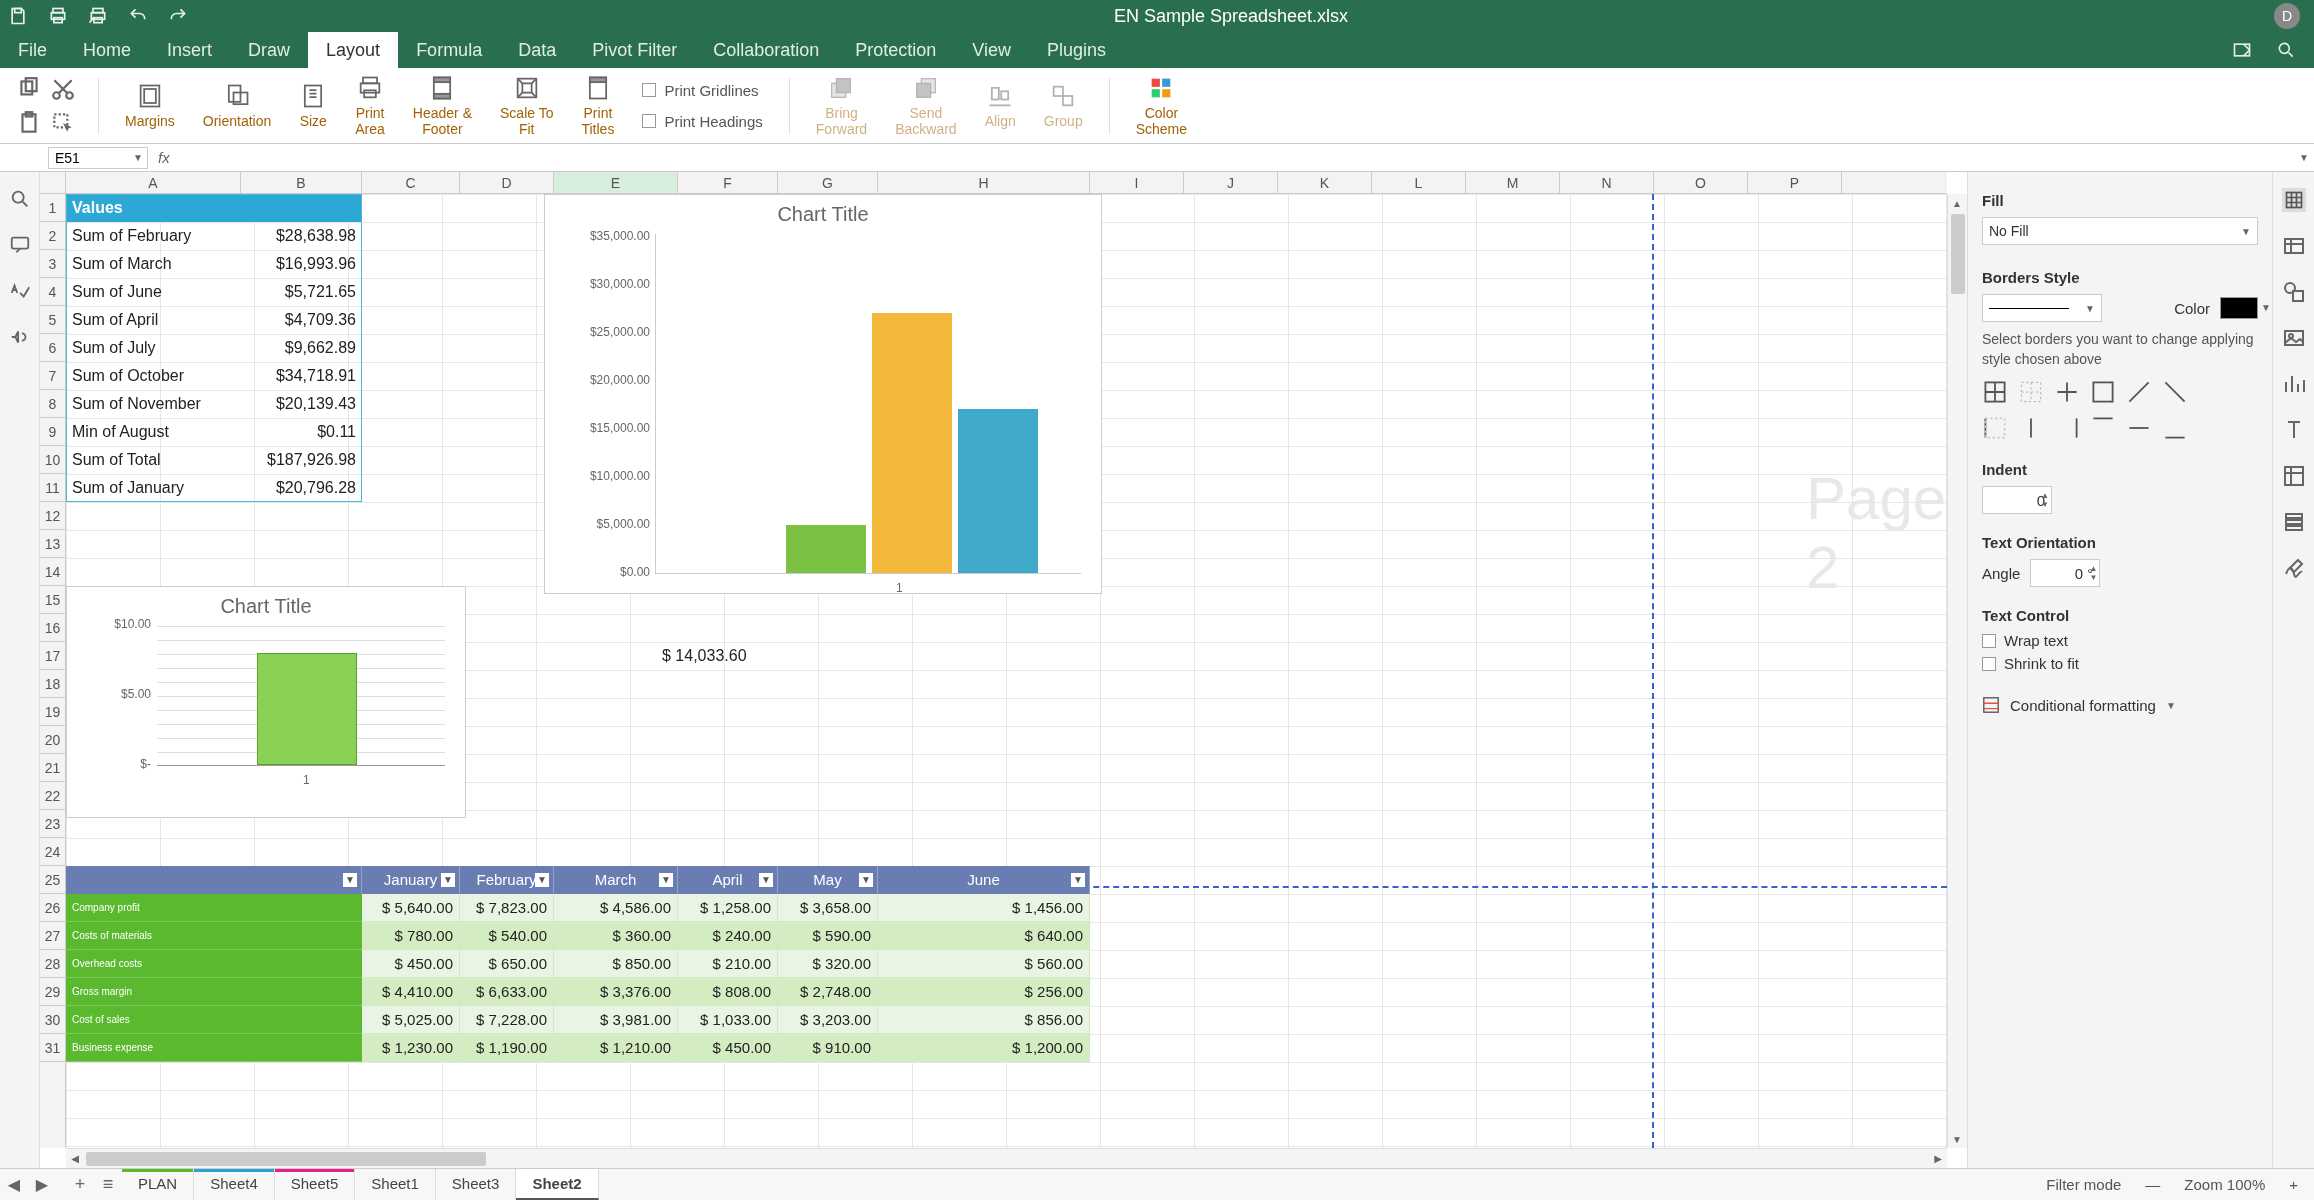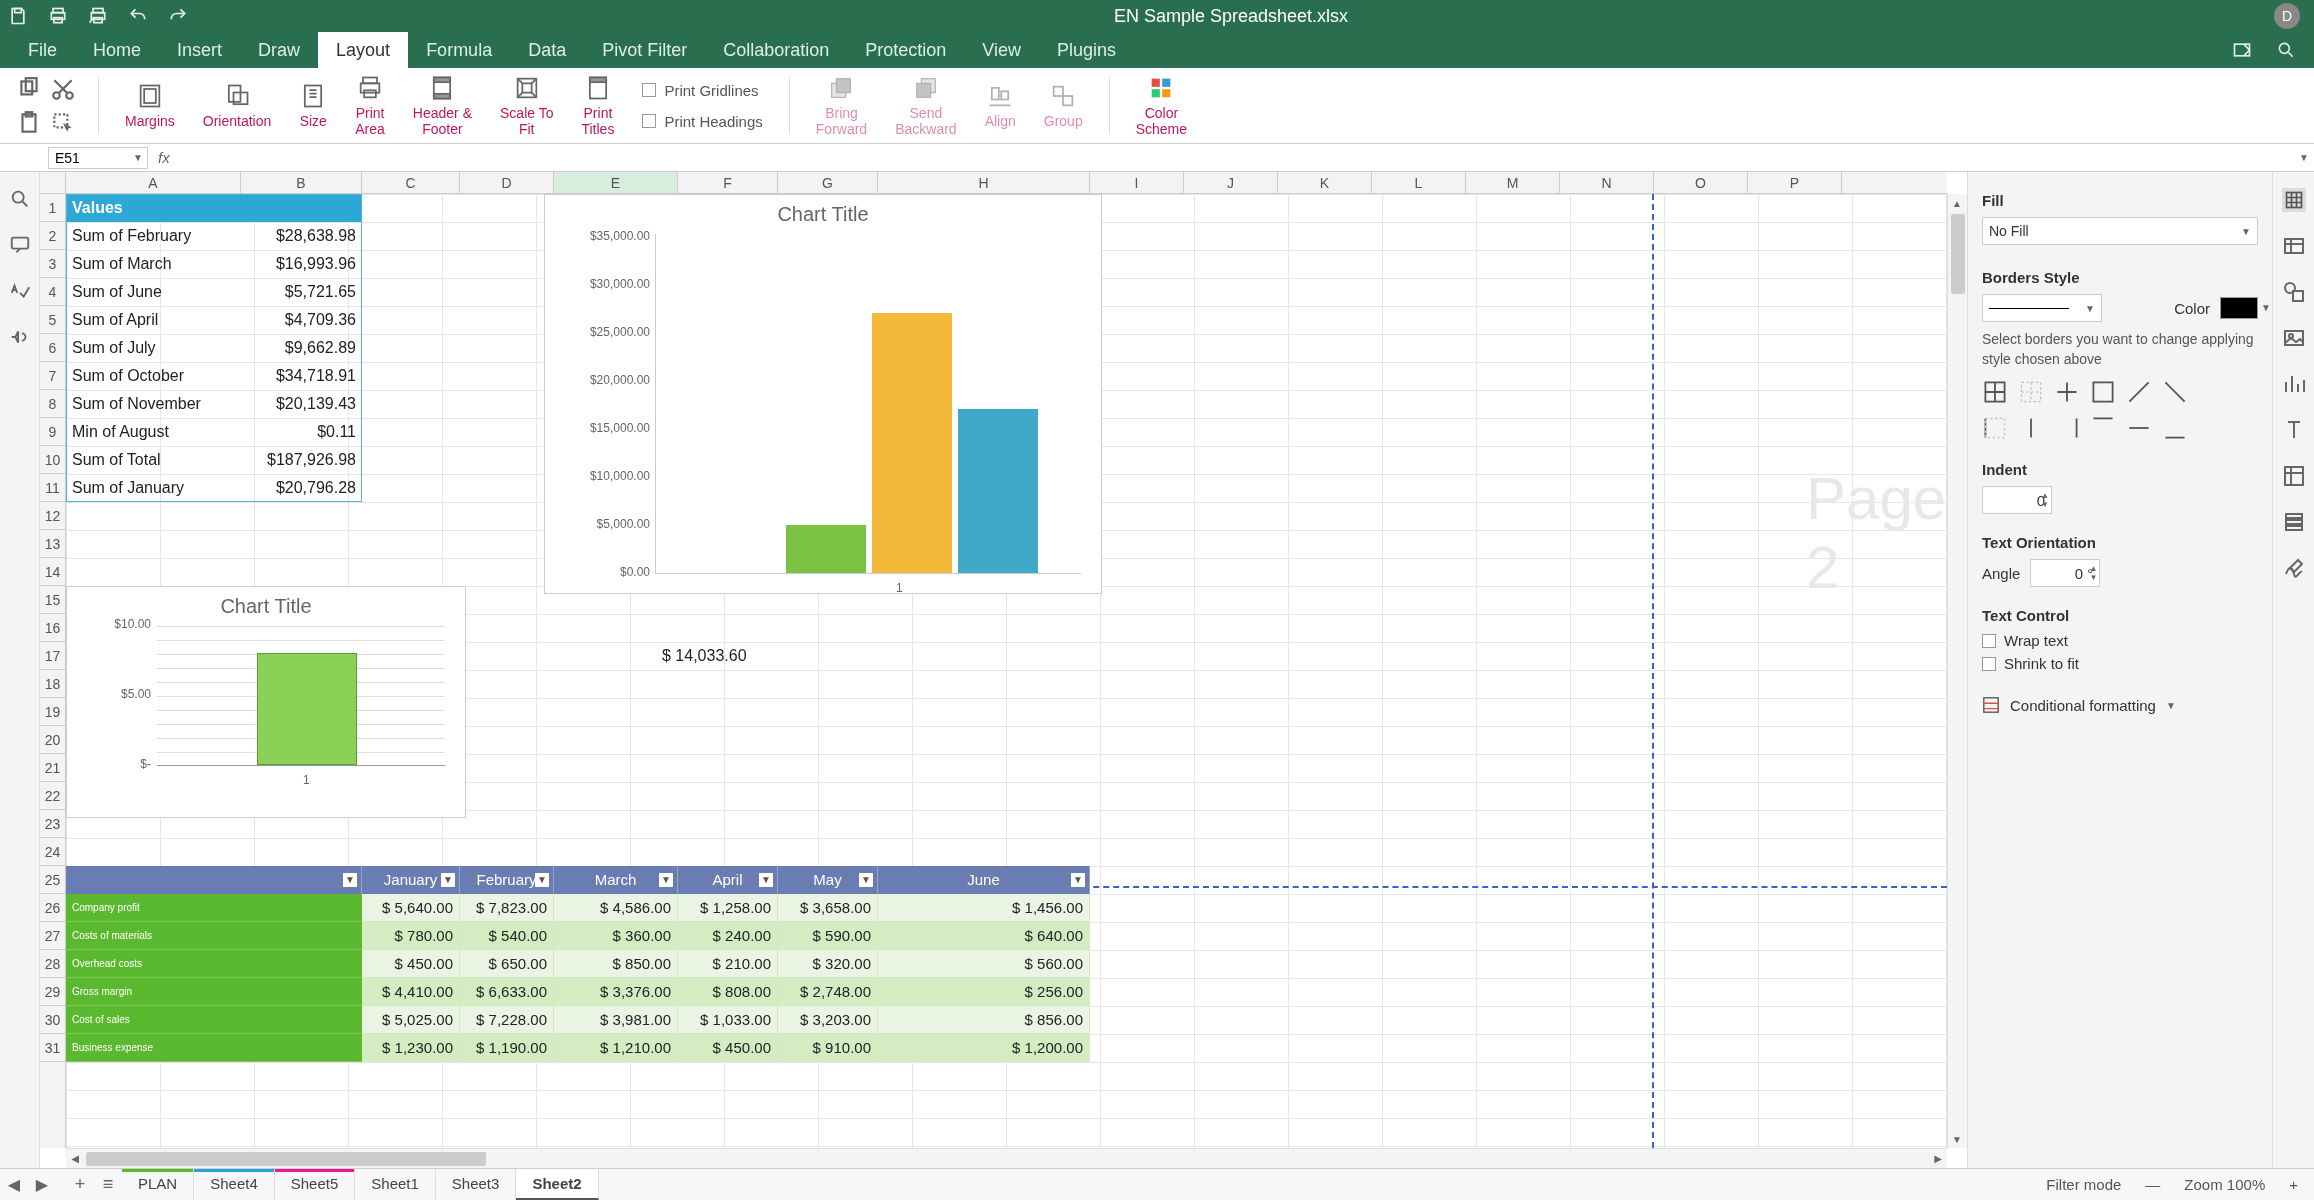--- a/index.html
+++ b/index.html
@@ -6,34 +6,34 @@
 body { background: #fff; width: 2314px; height: 1200px; overflow: hidden; position: relative; }
 
 
 .titlebar { background: #2a6e50; height: 32px; display: flex; align-items: center; color: #fff; padding: 0 8px; }
 .titlebar .tb-icons { display: flex; gap: 20px; align-items: center; }
 .titlebar .tb-icon { width: 20px; height: 20px; display: flex; align-items: center; justify-content: center; opacity: .9; cursor: pointer; }
 .titlebar .title { flex: 1; text-align: center; font-size: 18px; }
 .titlebar .avatar { width: 26px; height: 26px; border-radius: 50%; background: #888; display: flex; align-items: center; justify-content: center; font-size: 14px; margin-right: 6px; }
 
 
-.menubar { background: #2a6e50; height: 36px; display: flex; align-items: center; padding-left: 10px; gap: 0; }
+.menubar { background: #2a6e50; height: 36px; display: flex; align-items: center; gap: 0; }
 .menubar .mitem { color: #dfeee7; padding: 8px 18px; font-size: 18px; cursor: pointer; }
 .menubar .mitem.active { background: #fff; color: #333; }
 .menubar .spacer { flex: 1; }
 .menubar .right-icons { display: flex; gap: 24px; padding-right: 18px; }
 .menubar .ricon { width: 20px; height: 20px; color: #dfeee7; cursor: pointer; }
 
 
 .ribbon { background: #fff; height: 76px; border-bottom: 1px solid #ccc; display: flex; align-items: center; padding: 0 10px; gap: 8px; }
 .rgroup { display: flex; flex-direction: column; align-items: center; gap: 4px; padding: 0 10px; }
 .rgroup.icons2 { display: grid; grid-template-columns: 26px 26px; grid-template-rows: 26px 26px; gap: 8px; padding: 0 6px; }
 .ricon2 { width: 26px; height: 26px; display: flex; align-items: center; justify-content: center; color: #666; cursor: pointer; }
 .rgroup .ribicon { width: 28px; height: 28px; color: #666; }
-.rgroup .riblabel { font-size: 14px; color: #be185d; text-align: center; line-height: 1.1; }
+.rgroup .riblabel { font-size: 14px; color: #a16207; text-align: center; line-height: 1.1; }
 .rsep { width: 1px; height: 56px; background: #ddd; margin: 0 8px; }
 .rcheck { display: flex; align-items: center; gap: 8px; font-size: 15px; color: #555; padding: 4px 0; cursor: pointer; }
 .rcheck .box { width: 14px; height: 14px; border: 1px solid #999; }
 .rchecks { display: flex; flex-direction: column; gap: 6px; padding: 0 10px; }
 
 
 .fbar { height: 28px; border-bottom: 1px solid #ccc; display: flex; align-items: center; }
 .fbar .namebox { width: 100px; border: 1px solid #ccc; height: 22px; margin-left: 48px; padding: 0 6px; font-size: 14px; display: flex; align-items: center; position: relative; }
 .fbar .namebox .dd { position: absolute; right: 4px; top: 4px; font-size: 10px; color: #666; }
 .fbar .fx { margin-left: 10px; font-style: italic; color: #666; font-size: 15px; }

